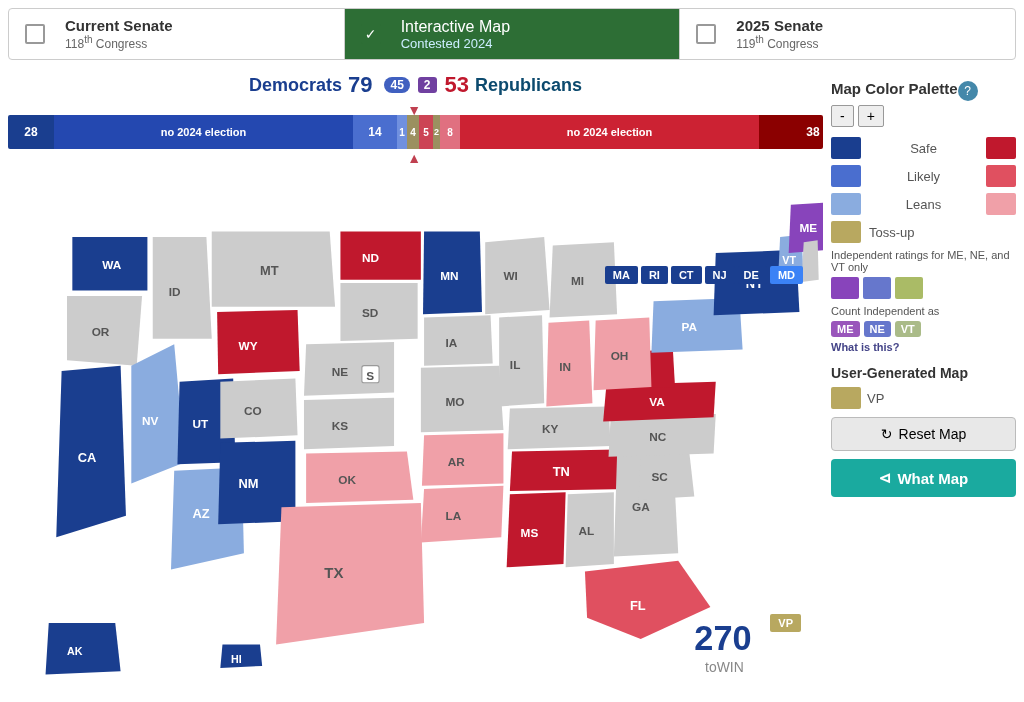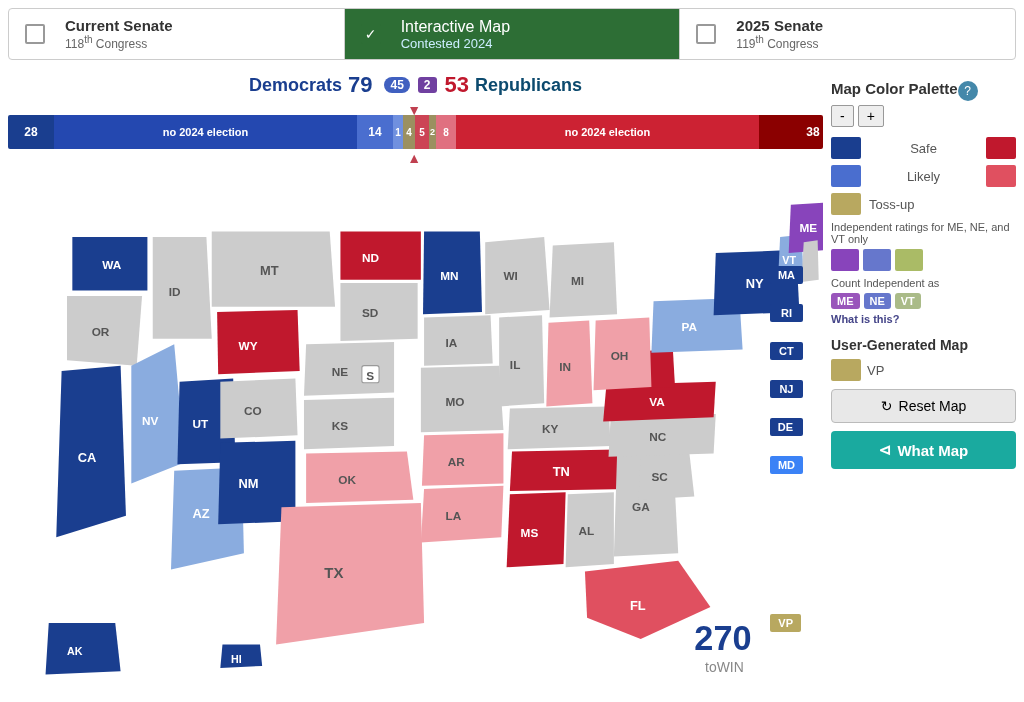--- a/index.html
+++ b/index.html
@@ -66,21 +66,21 @@
 
     .sidebar-section-title { font-size: 14px; font-weight: bold; color: #333; margin: 12px 0 6px; }
     .vp-row { display: flex; align-items: center; gap: 6px; margin-bottom: 8px; }
     .vp-swatch { width: 30px; height: 22px; background: #b8a860; border-radius: 2px; }
     .vp-label { font-size: 13px; color: #555; }
 
     .reset-btn { display: flex; align-items: center; justify-content: center; gap: 6px; width: 100%; padding: 8px; background: #e8e8e8; border: 1px solid #bbb; border-radius: 4px; cursor: pointer; font-size: 14px; margin-bottom: 8px; }
     .share-btn { display: flex; align-items: center; justify-content: center; gap: 6px; width: 100%; padding: 10px; background: #1aaa9f; border: none; border-radius: 4px; cursor: pointer; font-size: 15px; color: #fff; font-weight: bold; }
 
     
-    .ne-states { position: absolute; right: 20px; top: 100px; display: flex; flex-direction: column; gap: 20px; }
+    .ne-states { position: absolute; right: 20px; top: 100px; display: flex; flex-direction: row; gap: 3px; }
     .ne-state-btn { padding: 3px 8px; font-size: 11px; font-weight: bold; color: #fff; border-radius: 2px; cursor: pointer; text-align: center; }
   </style>
 </head>
 <body>
 
 <div class="header">
   <div class="header-section">
     <div class="checkbox-icon"></div>
     <div>
       <div class="header-title">Current Senate</div>
@@ -124,21 +124,21 @@
 
     <div style="position:relative;height:12px;margin-bottom:1px;">
       <div style="position:absolute;left:49%;color:#c04050;font-size:14px;">▼</div>
     </div>
 
     <div style="display:flex;height:34px;font-size:12px;font-weight:bold;border-radius:2px;overflow:hidden;margin-bottom:1px;">
       <div style="background:#1a3e8f;color:#fff;width:46px;display:flex;align-items:center;justify-content:center;">28</div>
       <div style="background:#2448b0;color:#fff;flex:1;display:flex;align-items:center;justify-content:center;font-size:11px;gap:4px;">
         <span>no 2024 election</span>
       </div>
-      <div style="background:#4a6ecf;color:#fff;width:36px;display:flex;align-items:center;justify-content:center;">14</div>
+      <div style="background:#4a6ecf;color:#fff;width:44px;display:flex;align-items:center;justify-content:center;">14</div>
       <div style="background:#7090df;color:#fff;width:10px;display:flex;align-items:center;justify-content:center;font-size:10px;">1</div>
       <div style="background:#9b9060;color:#fff;width:12px;display:flex;align-items:center;justify-content:center;font-size:10px;">4</div>
       <div style="background:#cc4455;color:#fff;width:14px;display:flex;align-items:center;justify-content:center;font-size:10px;">5</div>
       <div style="background:#9b9060;color:#fff;width:7px;display:flex;align-items:center;justify-content:center;font-size:9px;">2</div>
       <div style="background:#e07080;color:#fff;width:20px;display:flex;align-items:center;justify-content:center;font-size:10px;">8</div>
       <div style="background:#cc2233;color:#fff;flex:1;display:flex;align-items:center;justify-content:center;font-size:11px;">
         <span>no 2024 election</span>
       </div>
       <div style="background:#8b0000;color:#fff;width:64px;display:flex;align-items:center;justify-content:center;padding-left:44px;">38</div>
     </div>
@@ -317,20 +317,25 @@
     <div class="color-row">
       <div class="color-swatch" style="background:#1a3e8f;"></div>
       <div class="color-label">Safe</div>
       <div class="color-swatch-right" style="background:#c0182d;"></div>
     </div>
     <div class="color-row">
       <div class="color-swatch" style="background:#4a6ecf;"></div>
       <div class="color-label">Likely</div>
       <div class="color-swatch-right" style="background:#e05060;"></div>
     </div>
+    <div class="color-row">
+      <div class="color-swatch" style="background:#8aacdf;"></div>
+      <div class="color-label">Leans</div>
+      <div class="color-swatch-right" style="background:#f0a0a8;"></div>
+    </div>
 
     <div class="tossup-row">
       <div class="tossup-swatch" style="background:#b8a860;"></div>
       <div class="tossup-label">Toss-up</div>
     </div>
 
     <div class="indie-label">Independent ratings for ME, NE, and VT only</div>
     <div class="indie-swatches">
       <div class="indie-swatch" style="background:#8844bb;"></div>
       <div class="indie-swatch" style="background:#6677cc;"></div>

